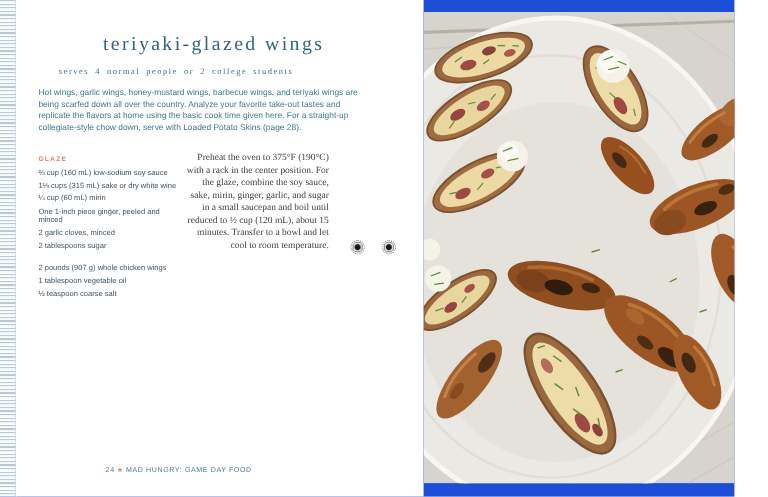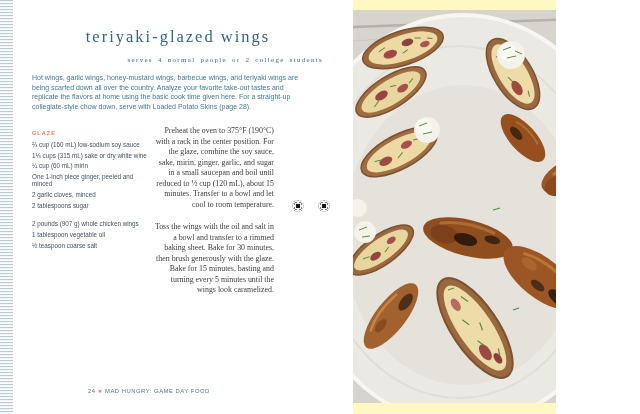--- a/index.html
+++ b/index.html
@@ -1,36 +1,36 @@
 <!DOCTYPE html>
 <html><head>
 <meta charset="utf-8">
 <style>
   html,body{margin:0;padding:0;background:#ffffff;}
   #canvas{
-    position:relative;width:556px;height:414px;background:#fef9c3;overflow:hidden;
+    position:relative;width:612px;height:414px;background:#1d4ed8;overflow:hidden;
     font-family:"Liberation Serif", serif;
   }
   
   #page-edges{
     position:absolute;left:0;top:0;width:13px;height:414px;
     background:repeating-linear-gradient(
       to bottom,
       #b9cad4 0px, #b9cad4 1px,
       #eef3f6 1px, #ffffff 3px);
     border-right:1px solid #e3e9ec;
   }
   
   #recipe-page{position:absolute;left:13px;top:0;width:340px;height:414px;background:#ffffff;}
   .title{
     position:absolute;left:20px;top:27px;width:290px;text-align:center;
     font-size:16.5px;letter-spacing:2px;font-weight:400;color:#33647c;margin:0;
   }
   .serving{
-    position:absolute;left:20px;top:56px;width:290px;text-align:right;
+    position:absolute;left:36px;top:56px;width:290px;text-align:left;
     font-size:7px;letter-spacing:1.3px;word-spacing:2px;color:#3d6b82;
   }
   .intro{
     position:absolute;left:19px;top:73px;width:278px;
     font-family:"Liberation Sans", sans-serif;
     font-size:7px;line-height:9.6px;color:#41798f;
   }
   .ing-col{position:absolute;left:19px;top:130px;width:121px;
     font-family:"Liberation Sans", sans-serif;color:#3f5260;}
   .ing-label{font-size:5.6px;letter-spacing:1px;color:#dd8265;margin:0 0 5px 0;font-weight:bold;}
@@ -77,21 +77,20 @@
       <div class="ing-item">2 garlic cloves, minced</div>
       <div class="ing-item">2 tablespoons sugar</div>
       <div class="ing-gap"></div>
       <div class="ing-item">2 pounds (907 g) whole chicken wings</div>
       <div class="ing-item">1 tablespoon vegetable oil</div>
       <div class="ing-item">½ teaspoon coarse salt</div>
     </div>
 
     <div class="steps-col">
       <p class="step">Preheat the oven to 375°F (190°C) with a rack in the center position. For the glaze, combine the soy sauce, sake, mirin, ginger, garlic, and sugar in a small saucepan and boil until reduced to ½ cup (120 mL), about 15 minutes. Transfer to a bowl and let cool to room temperature.</p>
-      <p class="step">Toss the wings with the oil and salt in a bowl and transfer to a rimmed baking sheet. Bake for 30 minutes, then brush generously with the glaze. Bake for 15 minutes, basting and turning every 5 minutes until the wings look caramelized.</p>
     </div>
 
     <div class="footer">
       <span>24</span><span class="star">★</span><span>MAD HUNGRY: GAME DAY FOOD</span>
     </div>
   </div>
 
   <div class="marker" style="left:292px;top:200px;"></div>
   <div class="marker" style="left:318px;top:200px;"></div>
 

